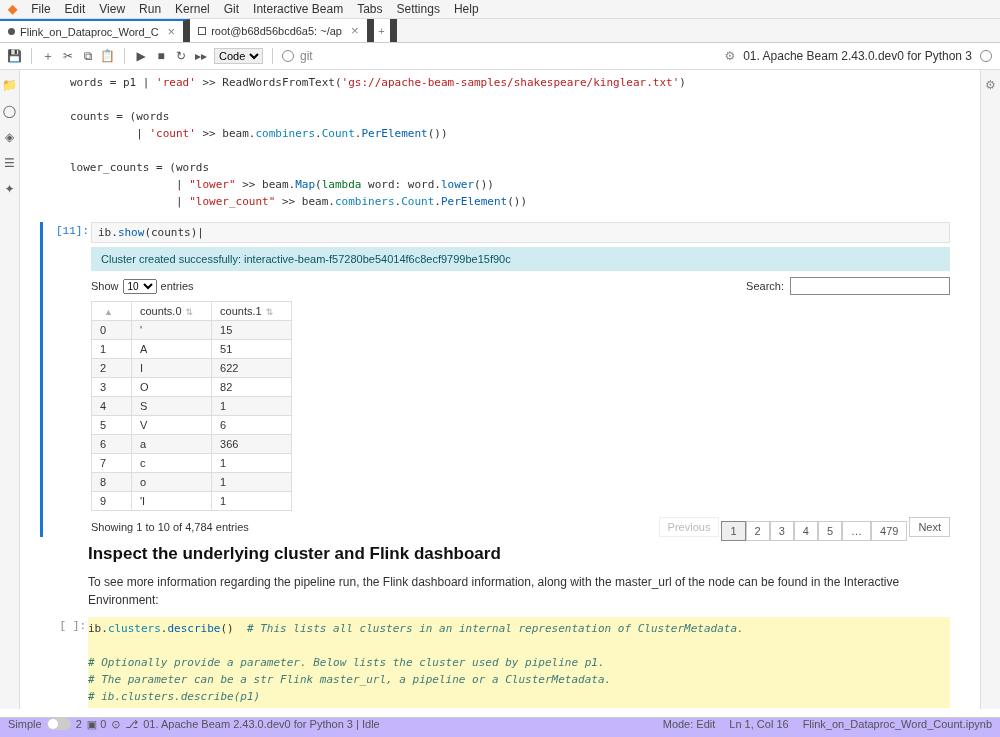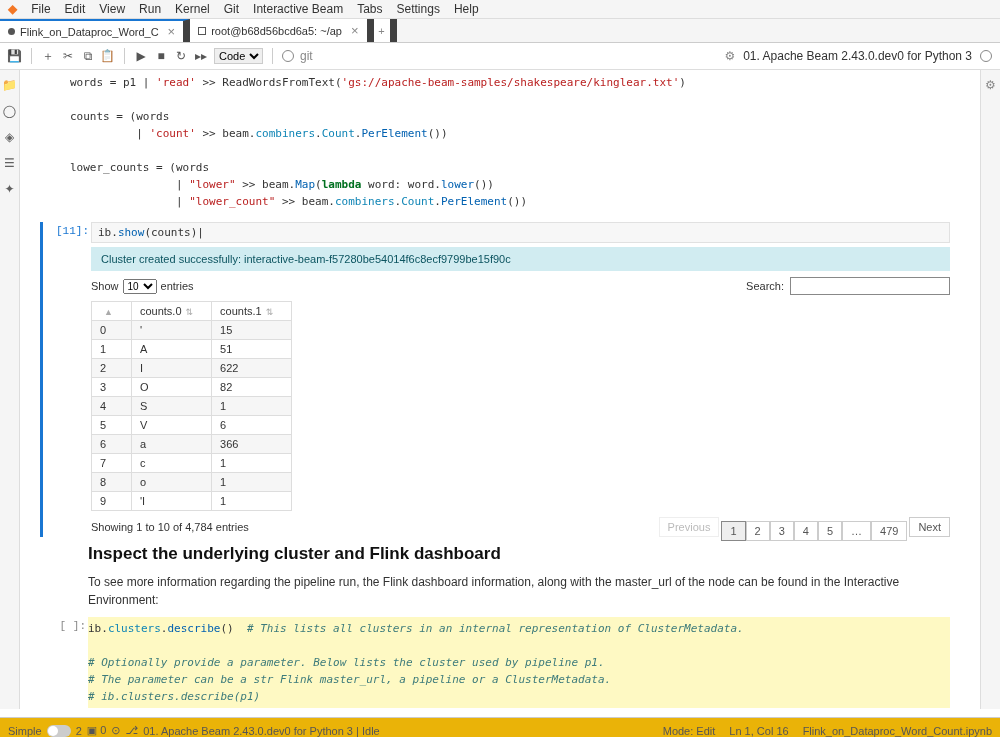--- a/index.html
+++ b/index.html
@@ -20,21 +20,21 @@
 .toolbar select{font-size:11px;border:1px solid #ccc}
 .toolbar .ring{width:12px;height:12px;border:1px solid #888;border-radius:50%}
 .toolbar .right{margin-left:auto;display:flex;align-items:center;gap:8px}
 .toolbar .gear{color:#888}
 .layout{display:flex;height:calc(100vh - 24px - 24px - 30px - 20px)}
 .leftbar{width:20px;background:#f5f5f5;border-right:1px solid #ddd;display:flex;flex-direction:column;align-items:center;gap:12px;padding-top:8px}
 .leftbar .ic{width:14px;height:14px;color:#616161;display:flex;align-items:center;justify-content:center;cursor:pointer}
 .rightbar{width:20px;background:#f5f5f5;border-left:1px solid #ddd;display:flex;flex-direction:column;align-items:center;padding-top:8px}
 .main{flex:1;overflow-y:auto;position:relative;padding-left:20px}
 .pre{font-family:Menlo,Consolas,monospace;font-size:11px;line-height:1.55;white-space:pre;color:#333;padding:4px 0 8px 30px}
-.kw{color:#007020;font-weight:bold}
+.kw{color:#007020;font-weight:normal}
 .str{color:#ba2121}
 .mod{color:#0e84b5}
 .fn{color:#0060b0}
 .com{color:#3d7b7b;font-style:italic}
 .cell{position:relative;margin:4px 0 4px 0}
 .cell.sel{border-left:3px solid #1976d2}
 .prompt{position:absolute;left:0;top:3px;width:46px;text-align:right;font-family:Liberation Mono, monospace;font-size:11px;color:#888}
 .prompt.blue{color:#1976d2}
 .codein{font-family:monospace;font-size:11px;padding:3px 6px;margin-left:48px;margin-right:30px;background:#f7f7f7;border:1px solid #e1e1e1;position:relative}
 .cellicons{position:absolute;right:32px;top:3px;display:flex;gap:6px;color:#777;font-size:12px}
@@ -51,21 +51,21 @@
 table.dt th .sort{color:#aaa;font-size:9px;margin-left:4px}
 table.dt tr:nth-child(odd) td{background:#f6f6f6}
 .dtbot{display:flex;align-items:center;margin-top:6px;font-size:11px}
 .pager{margin-left:auto;display:flex;gap:2px;align-items:flex-end}
 .pgbtn{border:1px solid #ccc;padding:3px 8px;cursor:pointer;color:#555;font-size:11px}
 .pgbtn.cur{background:#eee;border-color:#888}
 .pgbtn.dis{color:#bbb;border-color:#eee}
 .md{margin:4px 30px 8px 48px;font-size:12px;line-height:1.5}
 .md h2{font-size:17px;font-weight:600;margin-bottom:6px;color:#111}
 .md p{margin-bottom:6px}
-.statusbar{position:fixed;bottom:0;left:0;right:0;height:20px;background:#eab308;border-top:1px solid #ccc;display:flex;align-items:flex-end;font-size:11px;padding:0 8px;gap:5px;color:#555}
+.statusbar{position:fixed;bottom:0;left:0;right:0;height:20px;background:#c4b5fd;border-top:1px solid #ccc;display:flex;align-items:flex-start;font-size:11px;padding:0 8px;gap:5px;color:#555}
 .toggle{width:24px;height:12px;border-radius:6px;background:#ccc;position:relative}
 .toggle::after{content:"";position:absolute;width:10px;height:10px;background:#fff;border-radius:50%;top:1px;left:1px}
 .statusbar .right{margin-left:auto;display:flex;gap:14px}
 </style>
 </head>
 <body>
 
 <div class="menubar">
   <span class="logo">◆</span>
   <span>File</span>

